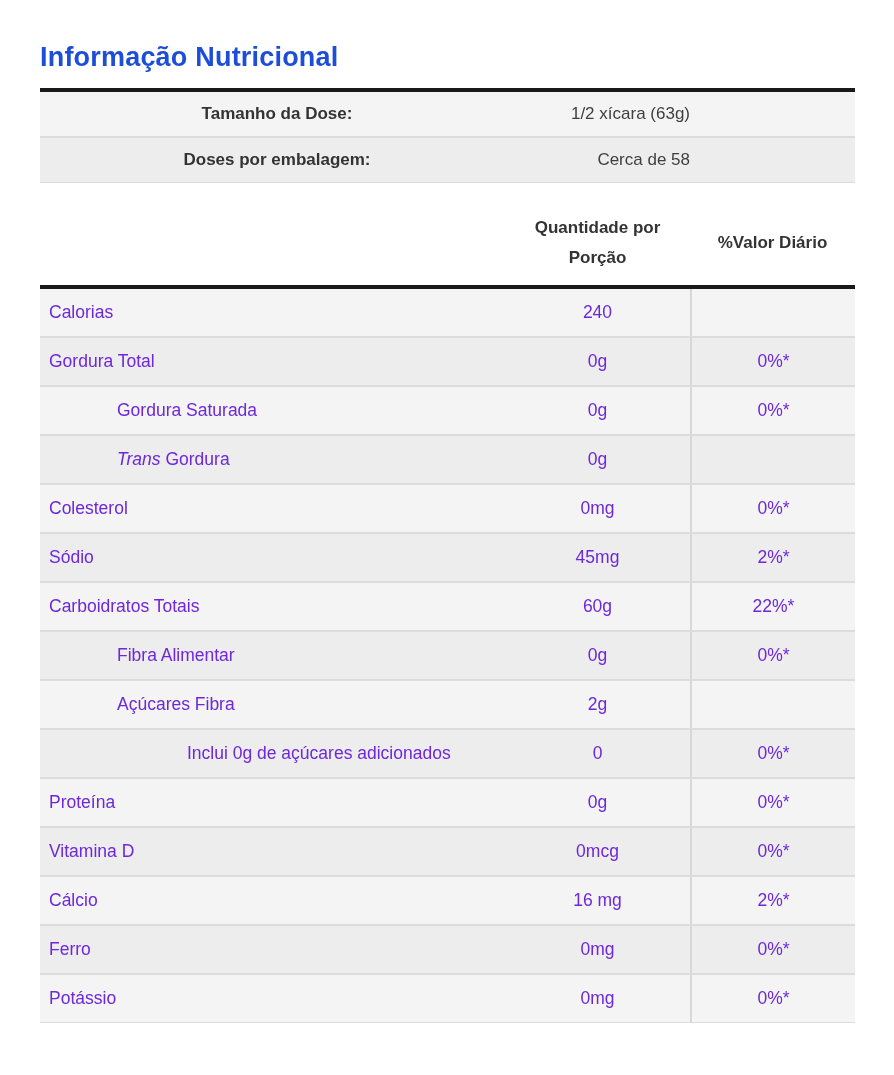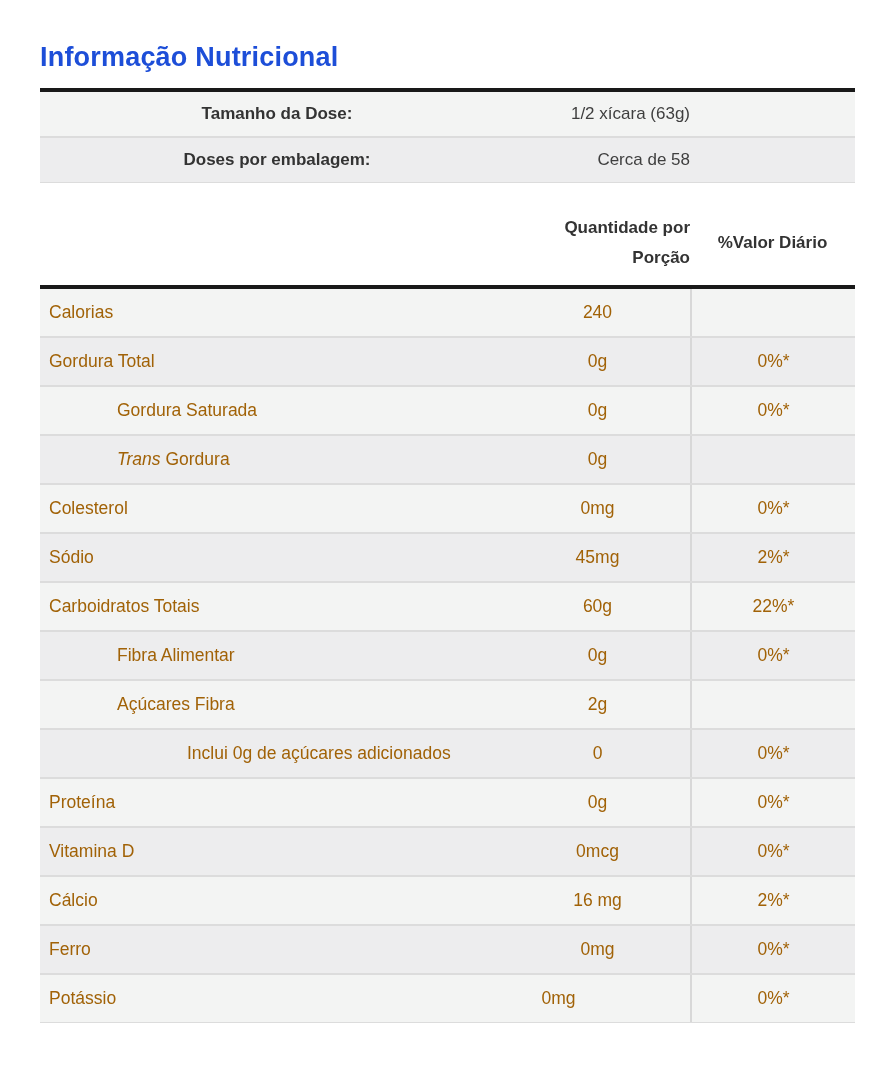--- a/index.html
+++ b/index.html
@@ -59,42 +59,42 @@
     display: flex;
     align-items: center;
     padding: 30px 0 12px 0;
     font-size: 17px;
     font-weight: 700;
     color: #333333;
   }
   .colheads .head-spacer { flex: 1; }
   .colheads .amount-head {
     width: 185px;
-    text-align: right;
+    text-align: center;
     line-height: 1.75;
   }
   .colheads .dv-head {
     width: 165px;
     text-align: center;
   }
 
   
   .main-table {
     border-top: 4px solid #191919;
     border-bottom: 1px solid #dcdcdc;
   }
   .nrow {
     display: flex;
     align-items: stretch;
     height: 47px;
     border-bottom: 2px solid #dcdcdc;
     font-size: 17.5px;
-    color: #a16207;
-  }
-  .nrow:last-child { border-bottom: none; gap: 39px; }
+    color: #6d28d9;
+  }
+  .nrow:last-child { border-bottom: none; }
   .nrow:nth-child(odd)  { background: #f3f4f3; }
   .nrow:nth-child(even) { background: #ededee; }
   .nrow .nlabel {
     flex: 1;
     display: flex;
     align-items: center;
     padding-left: 9px;
   }
   .nrow .nlabel.indent-1 { padding-left: 77px; }
   .nrow .nlabel.indent-2 { padding-left: 147px; }

